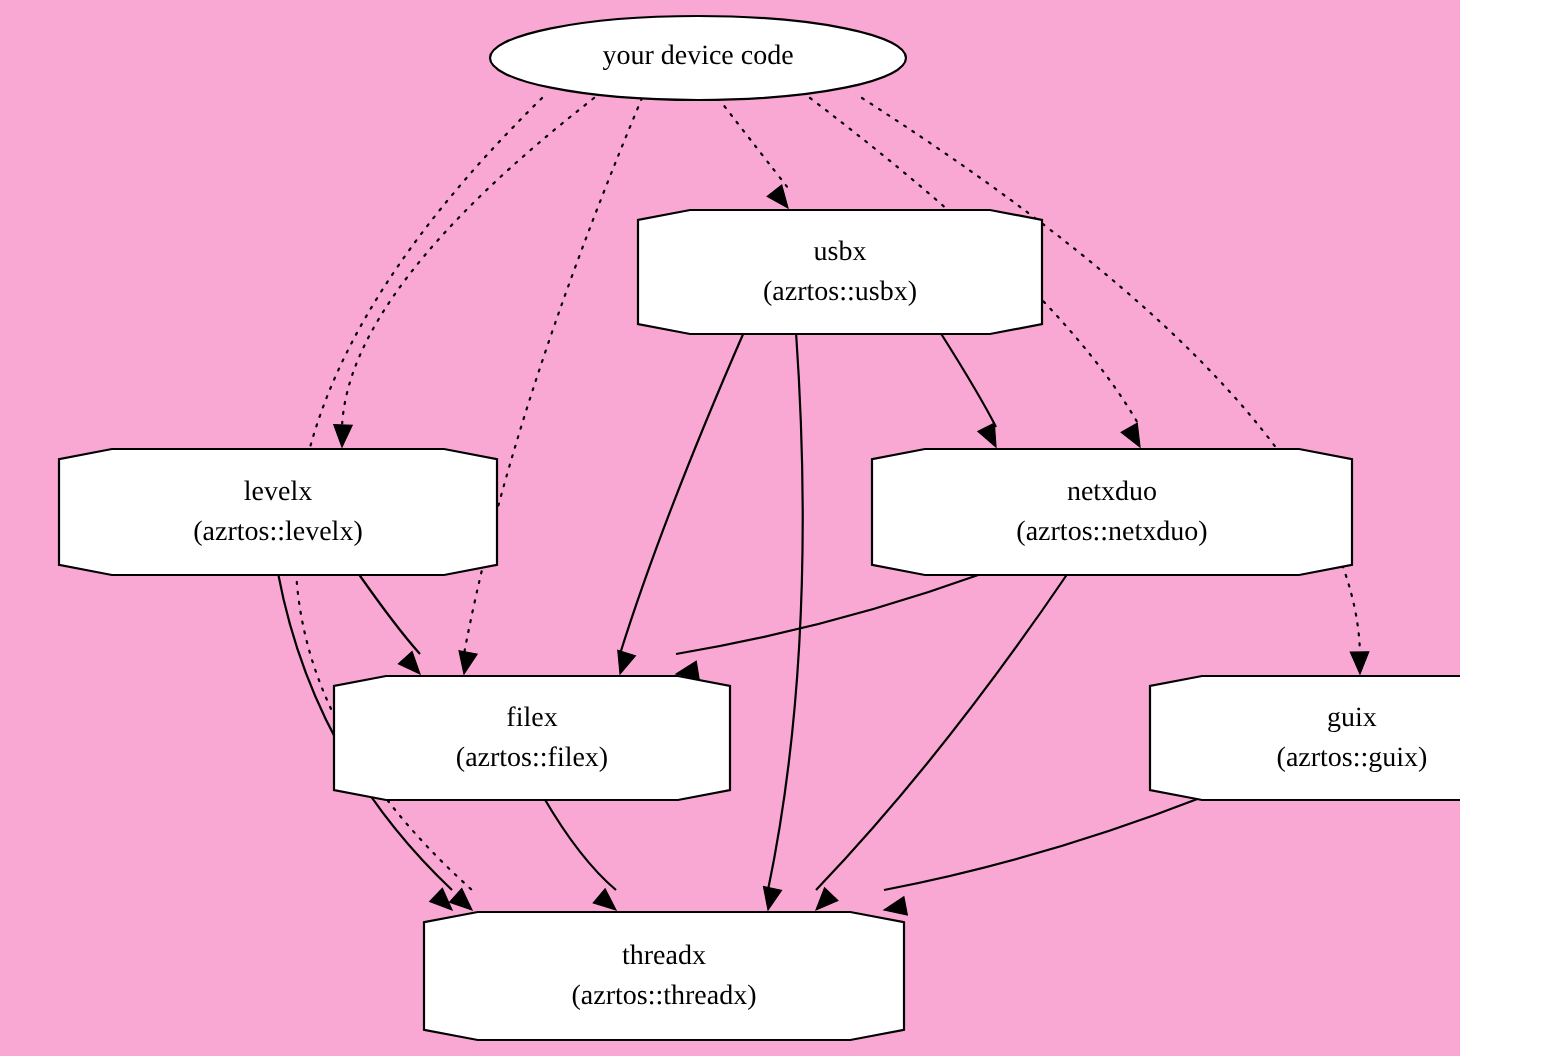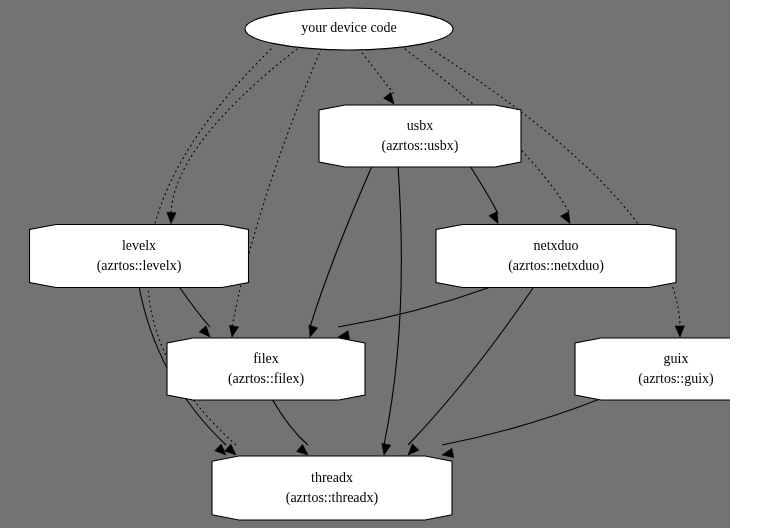--- a/index.html
+++ b/index.html
@@ -4,21 +4,21 @@
 <style>
   html, body {
     margin: 0;
     padding: 0;
     background: #ffffff;
   }
   #canvas {
     position: relative;
     width: 730px;
     height: 528px;
-    background: #737373;
+    background: #f9a8d4;
     overflow: hidden;
     font-family: "Liberation Serif", "DejaVu Serif", serif;
   }
   svg#graph {
     display: block;
     width: 779px;
     height: 528px;
   }
   .node-shape {
     fill: #ffffff;

